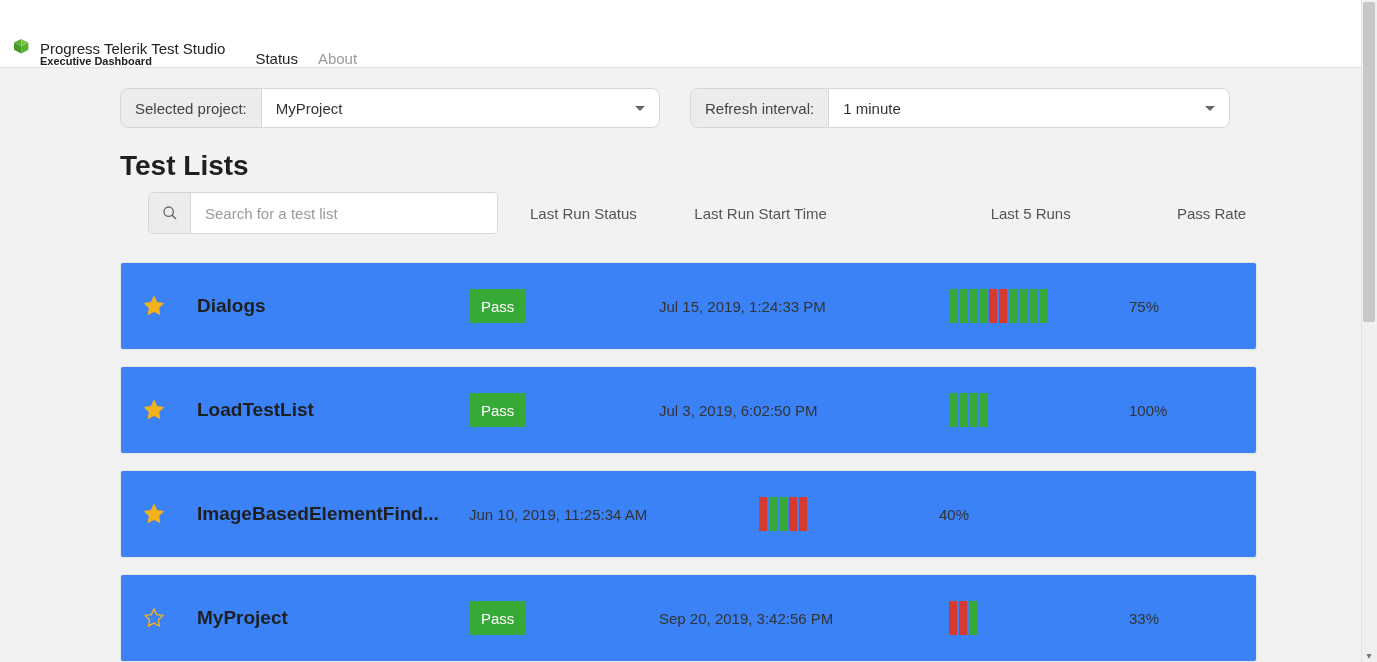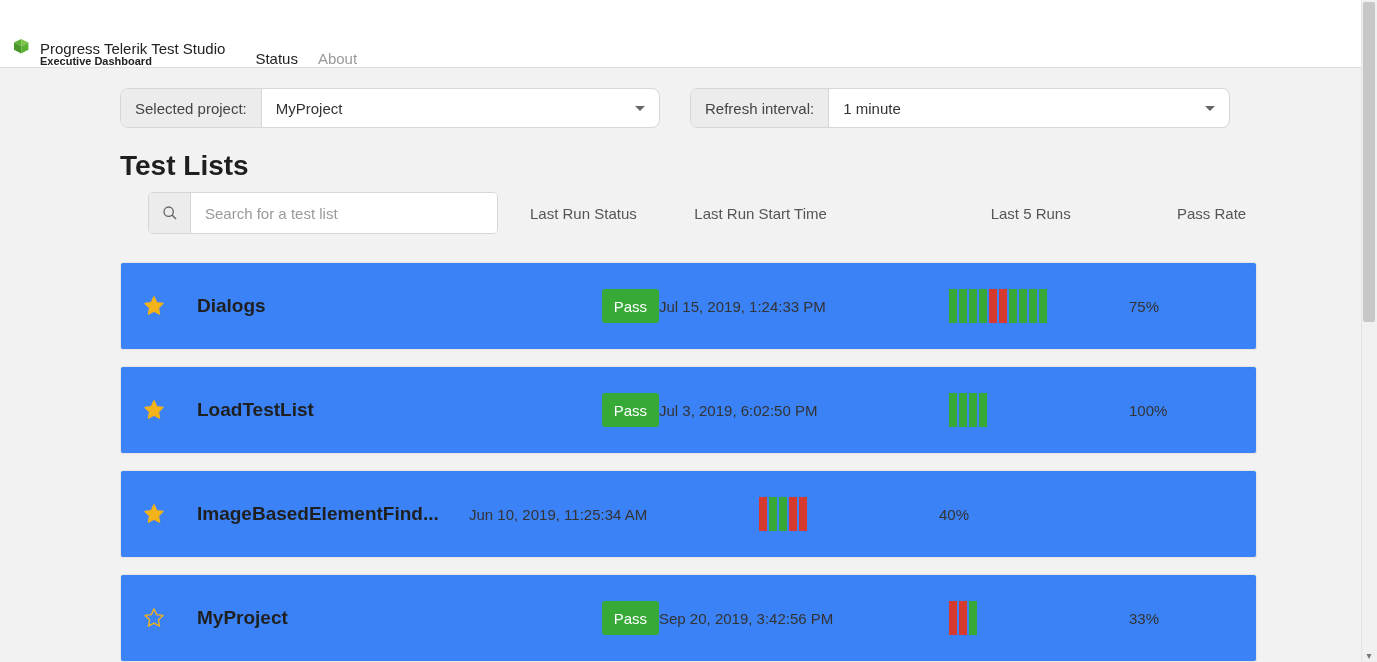--- a/index.html
+++ b/index.html
@@ -155,21 +155,21 @@
     border: 1px solid #e6e6e6;
     border-radius: 3px;
     height: 88px;
     display: flex;
     align-items: center;
     padding: 0 22px;
     box-shadow: 0 1px 2px rgba(0,0,0,0.02);
   }
   .star-col { width: 54px; display:flex; justify-content:flex-start; }
   .name-col { width: 272px; font-size: 19px; font-weight: 600; color: #1f1f1f; white-space: nowrap; overflow: hidden; text-overflow: ellipsis; padding-right: 10px;}
-  .status-col { width: 190px; text-align: right; }
+  .status-col { width: 190px; }
   .time-col { width: 290px; font-size: 15px; color: #333; }
   .runs-col { width: 180px; display: flex; gap: 2px; align-items: center; }
   .rate-col { width: 80px; font-size: 15px; color: #333; }
   .badge {
     display: inline-flex;
     align-items: center;
     justify-content: center;
     min-width: 50px;
     height: 34px;
     padding: 0 12px;

